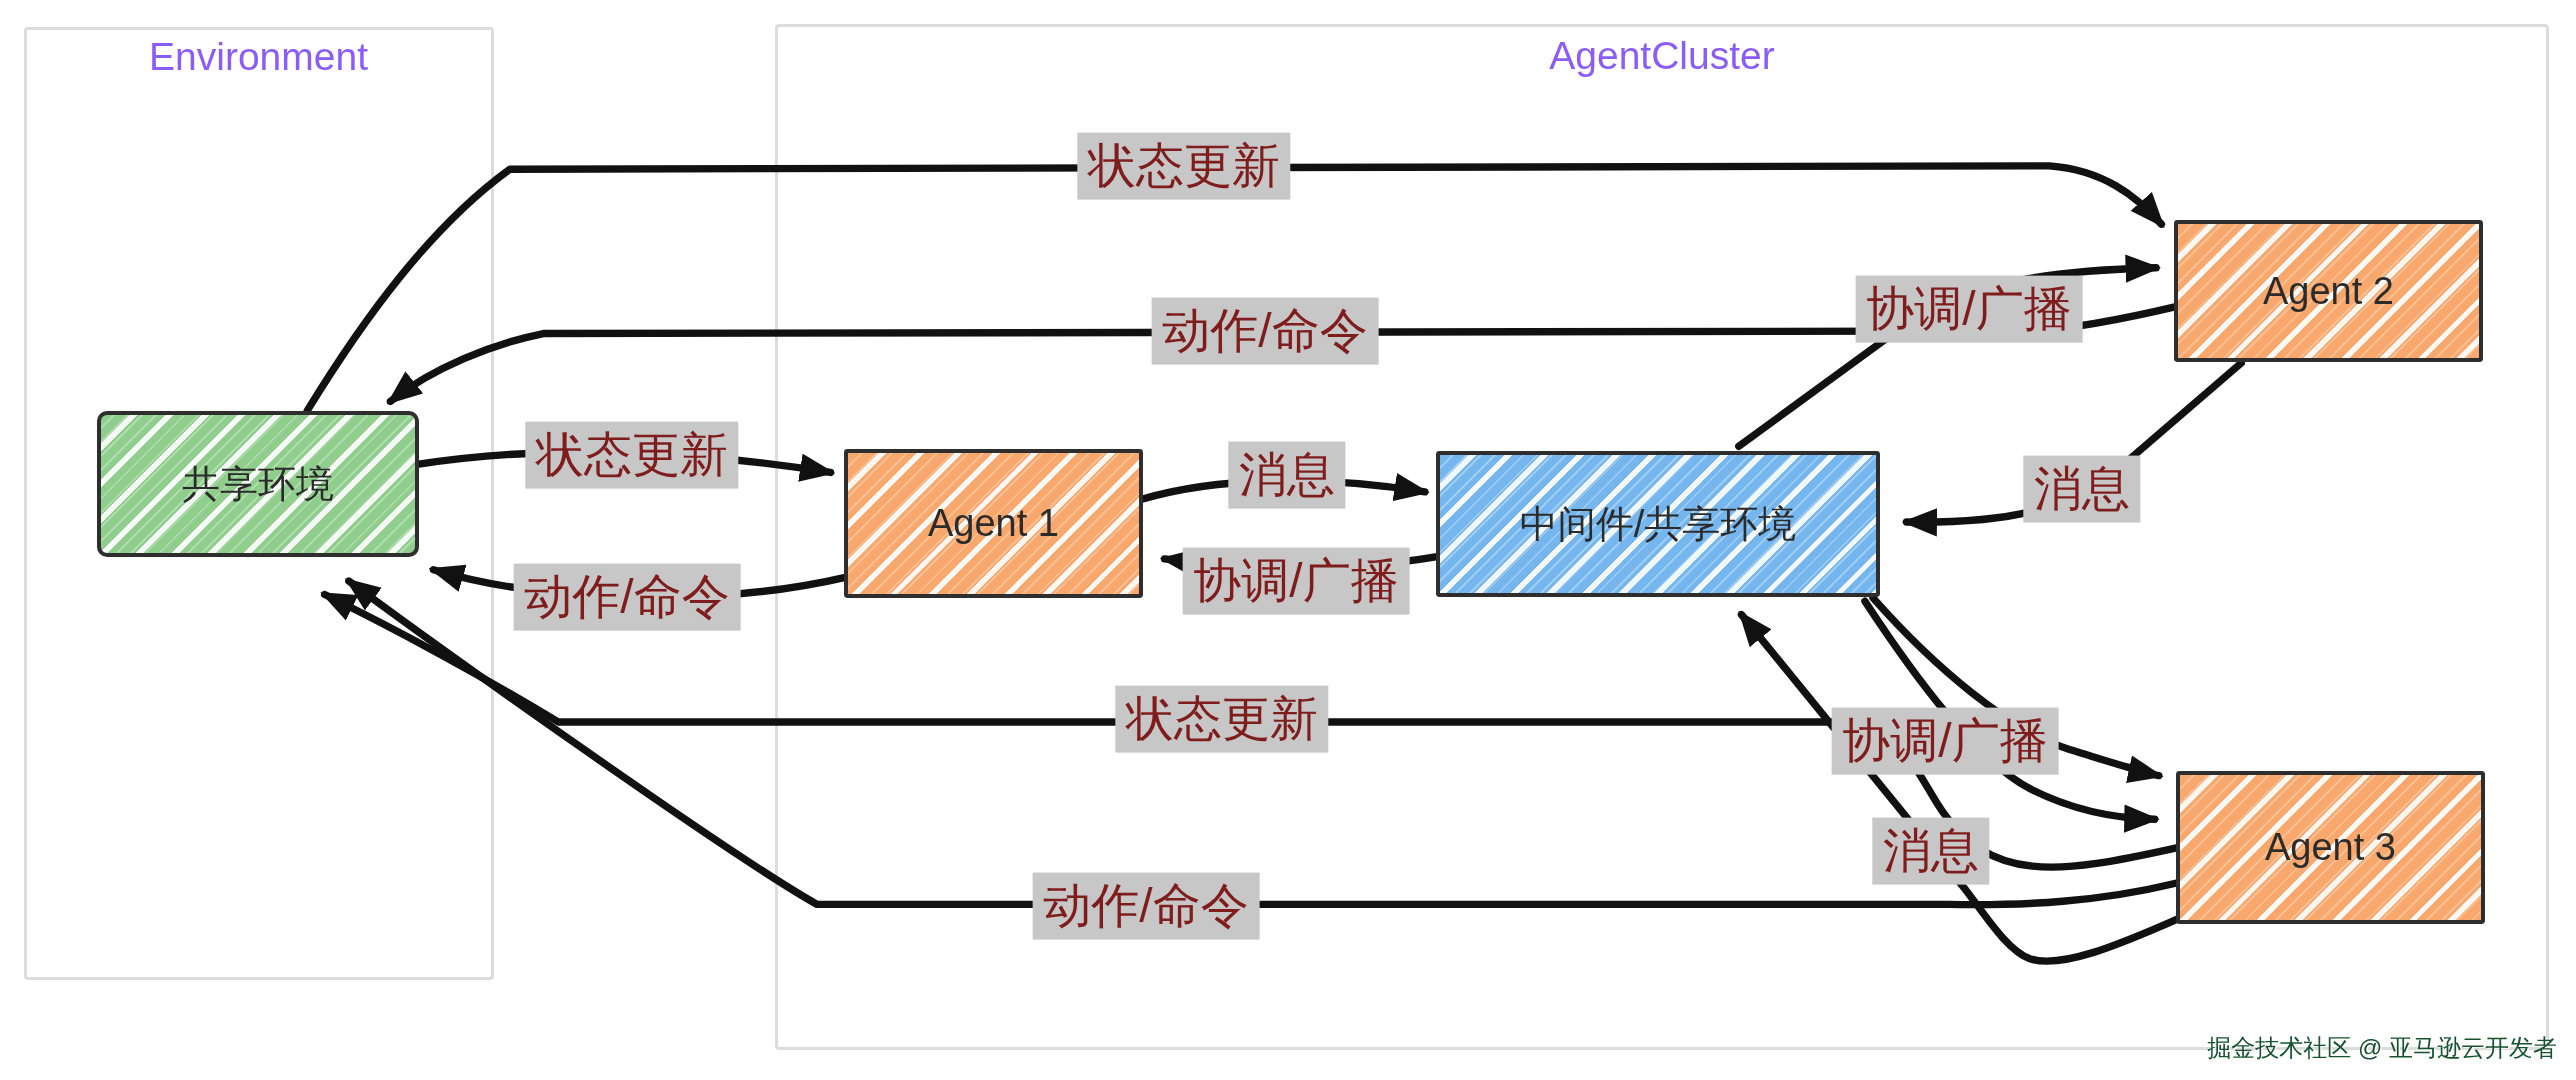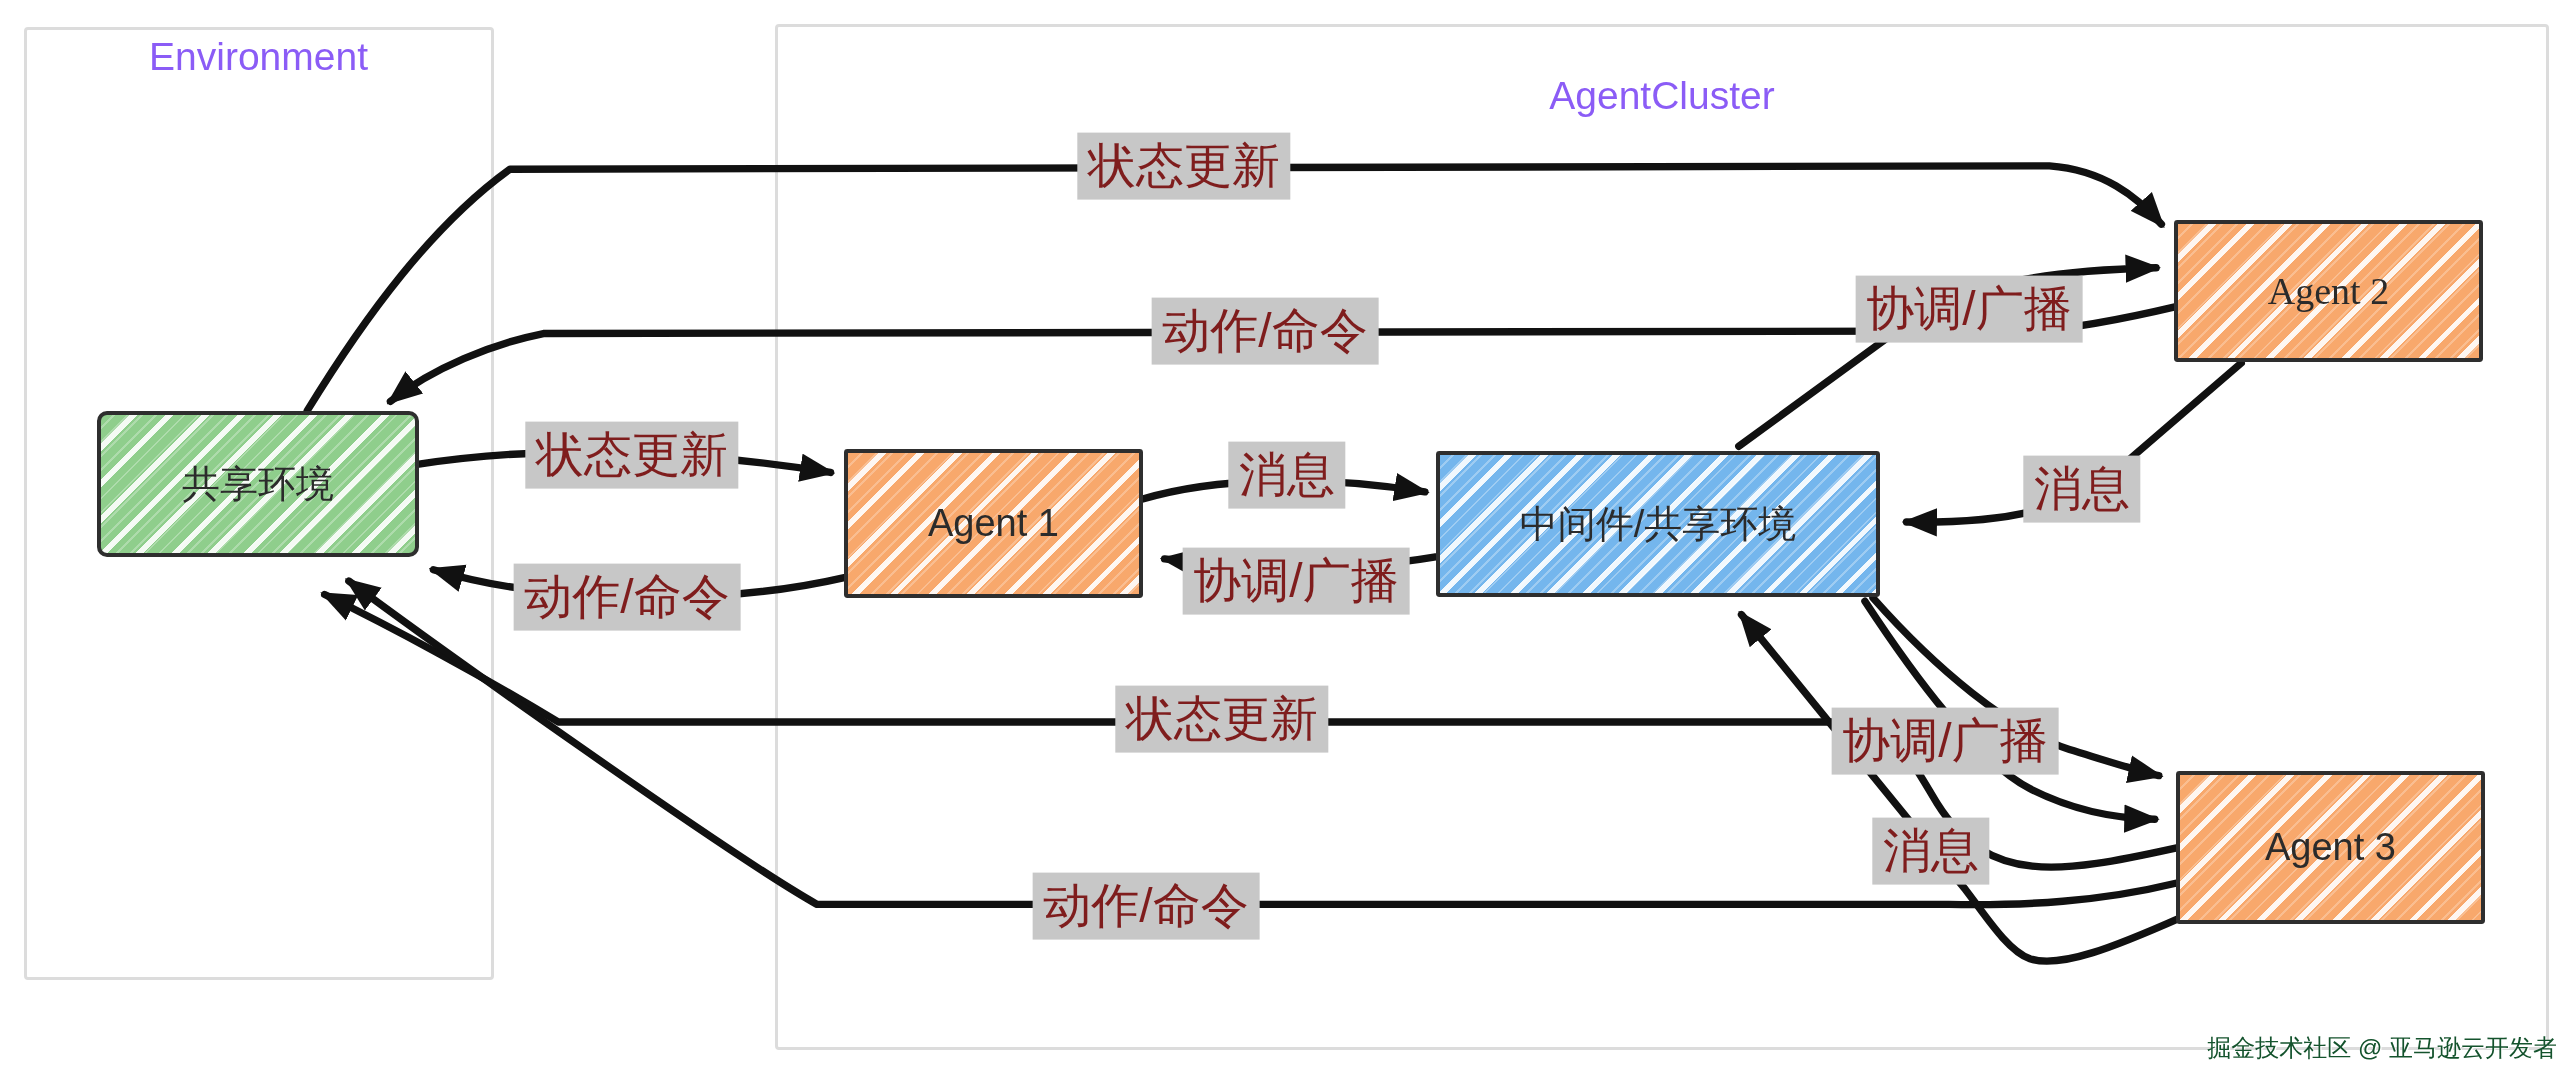--- a/index.html
+++ b/index.html
@@ -50,21 +50,21 @@
 </style>
 </head>
 <body>
 
 <div id="stage">
 
   <div class="container-box" style="left:23.5px;top:27px;width:470px;height:953px;"></div>
   <div class="container-title" style="left:23.5px;top:35px;width:470px;">Environment</div>
 
   <div class="container-box" style="left:775px;top:23.5px;width:1774px;height:1026px;"></div>
-  <div class="container-title" style="left:775px;top:34px;width:1774px;margin-top:40px;">AgentCluster</div>
+  <div class="container-title" style="left:775px;top:34px;width:1774px;">AgentCluster</div>
 
   <svg id="arrow-layer" width="2576" height="1081" viewBox="0 0 3840 1611">
     <defs>
       <marker id="ah" viewBox="0 0 10 8" refX="8.6" refY="4" markerWidth="4.8" markerHeight="3.9" orient="auto" markerUnits="strokeWidth">
         <path d="M0,0 L10,4 L0,8 Z" fill="#111111"></path>
       </marker>
     </defs>
     <g fill="none" stroke="#111111" stroke-width="11" stroke-linecap="round" stroke-linejoin="round">
       <path marker-end="url(#ah)" d="M 458 612 C 545 470 645 335 760 252 L 3055 247 C 3135 253 3185 292 3222 334"></path>
       <path marker-end="url(#ah)" d="M 3247 456 C 3175 473 3100 489 3030 493 L 810 497 C 735 512 645 548 582 598"></path>
@@ -87,21 +87,21 @@
   </div>
 
   <div class="node hatch-orange" style="left:844px;top:449px;width:299px;height:149px;">
     <span>Agent 1</span>
   </div>
 
   <div class="node hatch-blue" style="left:1436px;top:451px;width:444px;height:146px;">
     <span>中间件/共享环境</span>
   </div>
 
-  <div class="node hatch-orange" style="left:2174px;top:220px;width:309px;height:142px;font-family:Liberation Serif, serif;">
+  <div class="node hatch-orange" style="left:2174px;top:220px;width:309px;height:142px;">
     <span>Agent 2</span>
   </div>
 
   <div class="node hatch-orange" style="left:2176px;top:771px;width:309px;height:153px;">
     <span>Agent 3</span>
   </div>
 
   <div class="edge-label" style="left:1184px;top:166px;">状态更新</div>
   <div class="edge-label" style="left:1265px;top:331px;">动作/命令</div>
   <div class="edge-label" style="left:632px;top:455px;">状态更新</div>

